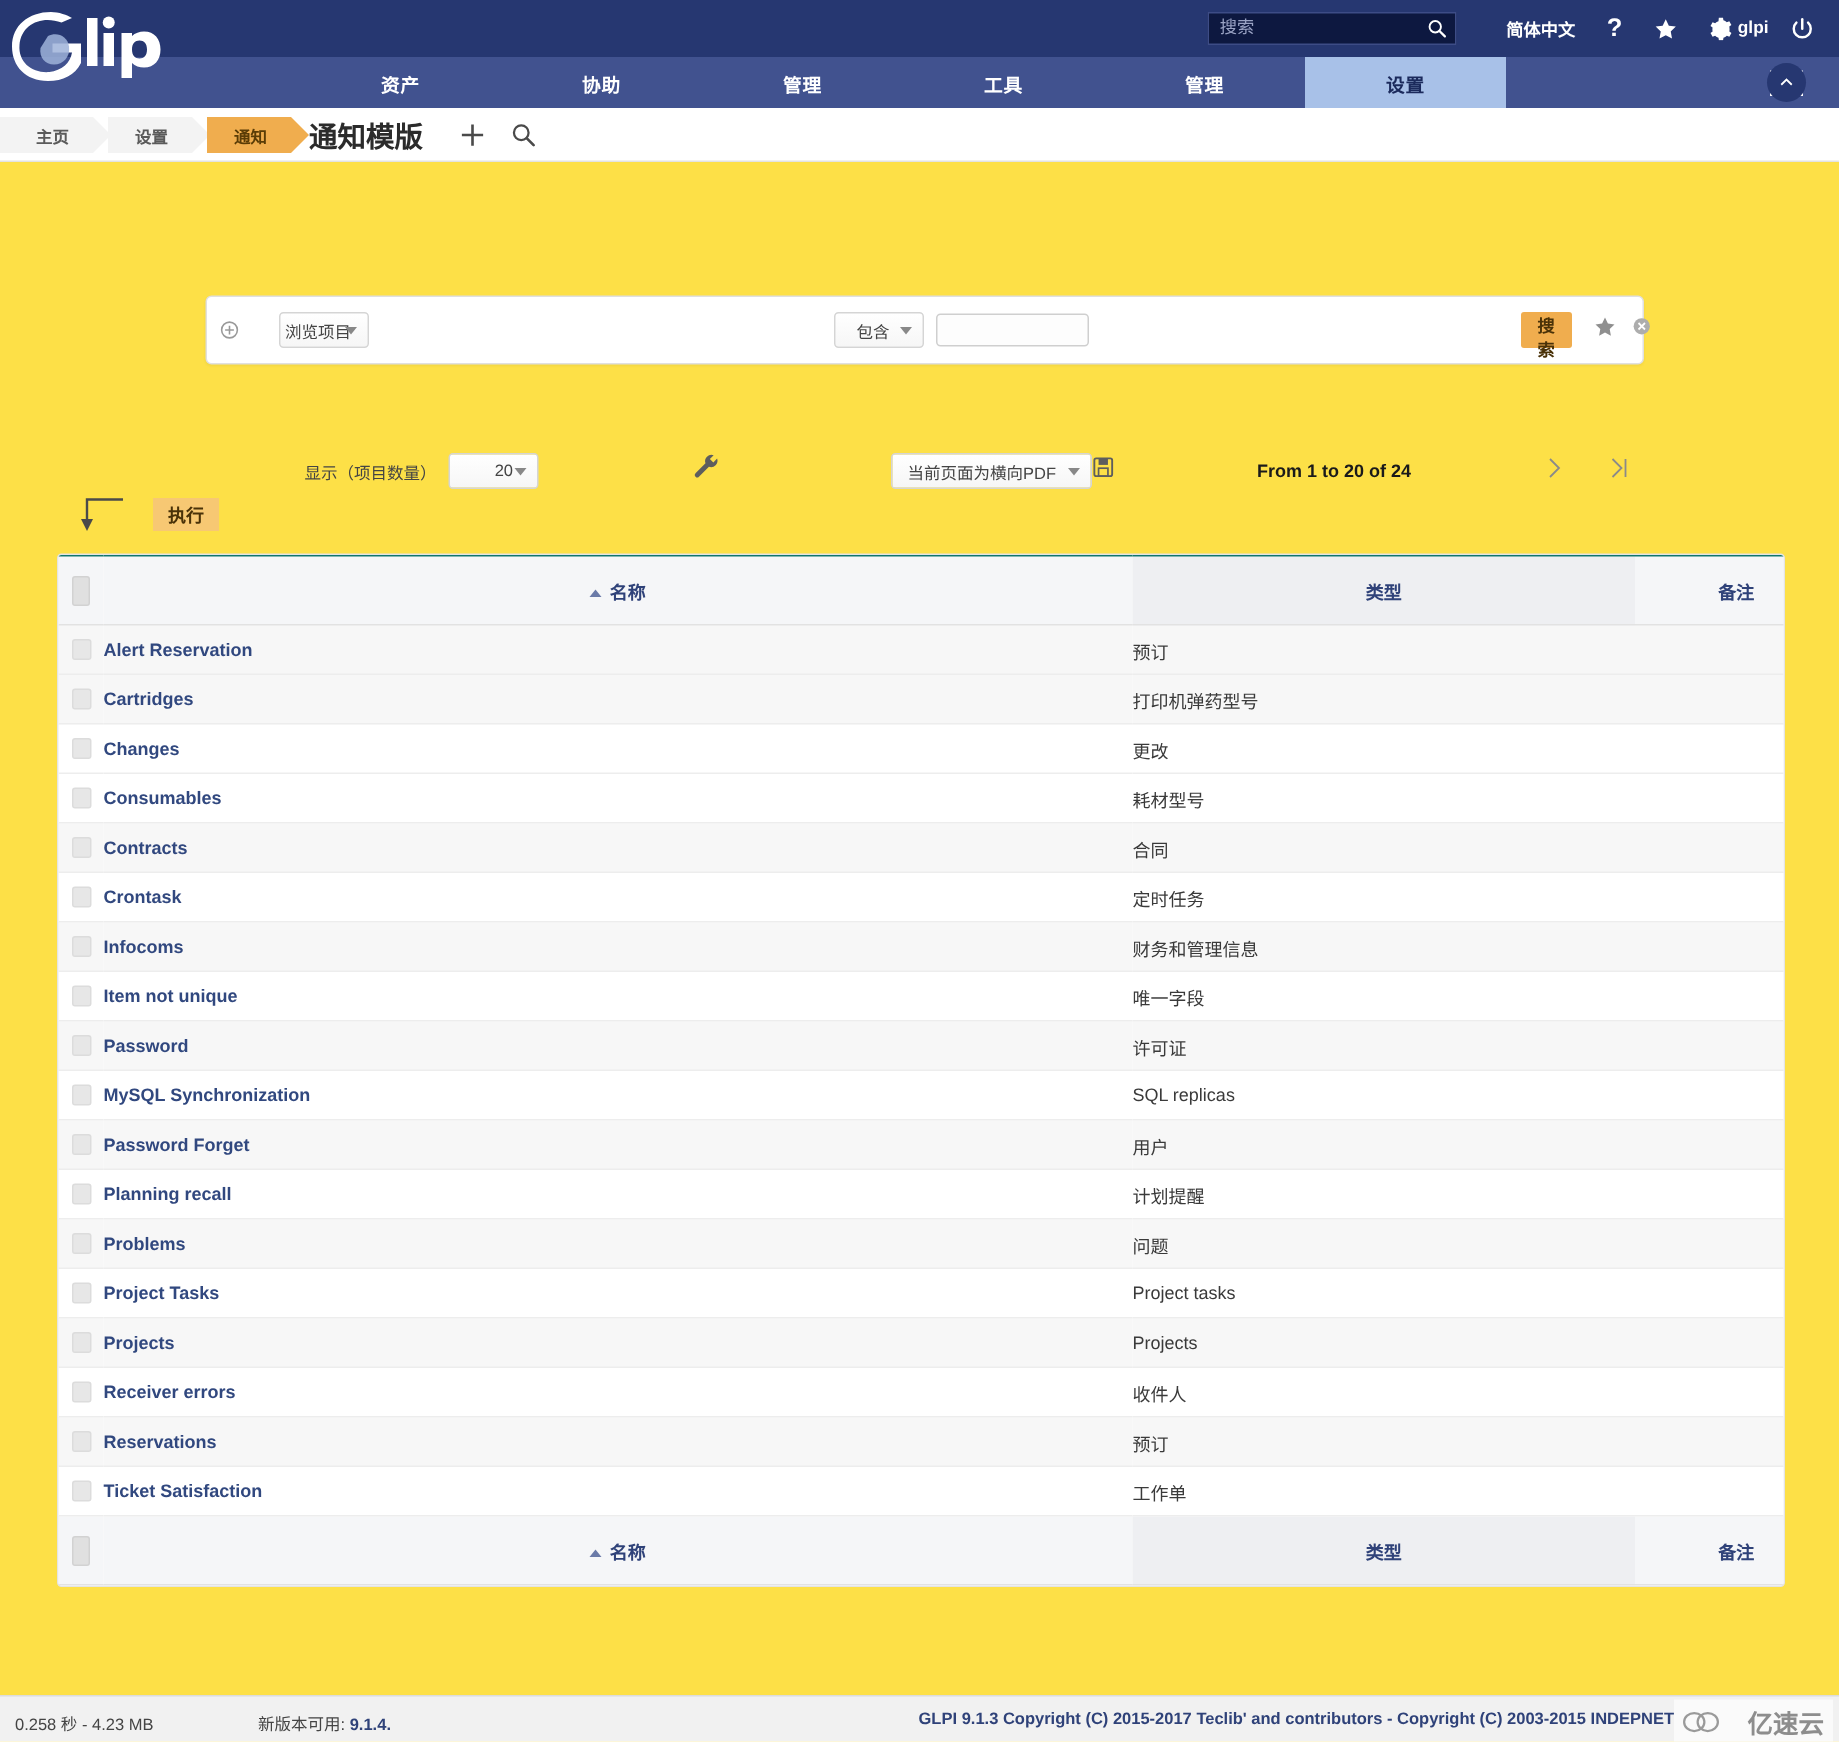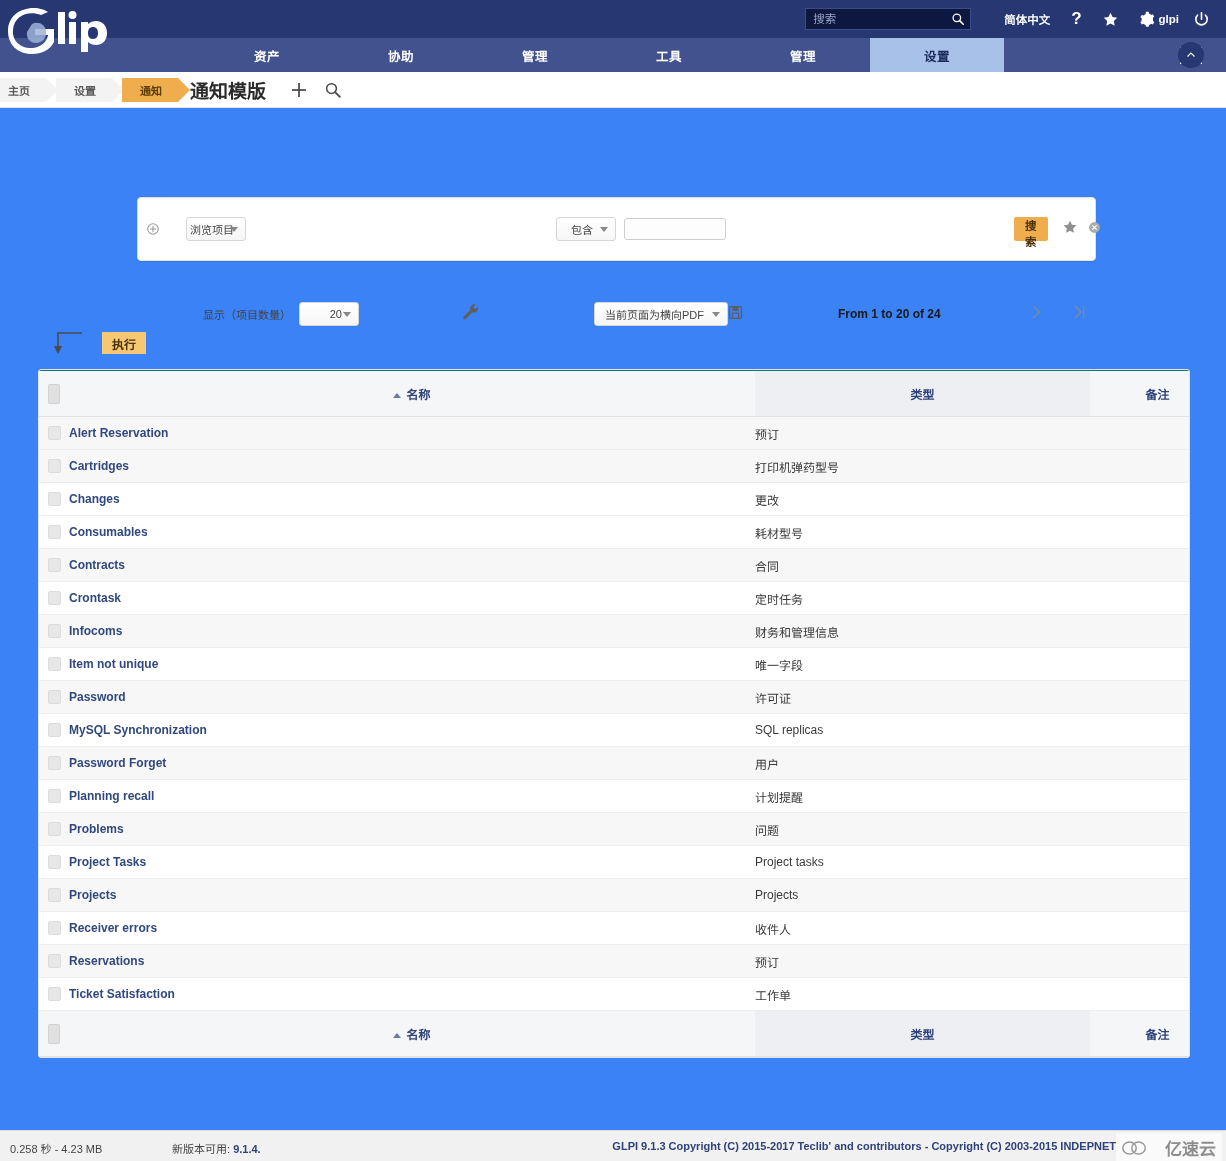--- a/index.html
+++ b/index.html
@@ -7,21 +7,21 @@
   html, body {
     margin: 0; padding: 0;
     width: 1226px; height: 1161px;
     font-family: "Liberation Sans", "DejaVu Sans", sans-serif;
     background: #ffffff;
     overflow: hidden;
   }
   #page {
     position: relative;
     width: 1226px; height: 1161px;
-    background: #3b82f6;
+    background: #fde047;
   }
 
   
   .top-header {
     position: relative;
     height: 38px;
     background: #263771;
     display: flex;
     align-items: center;
   }
@@ -140,21 +140,21 @@
     display: flex;
     align-items: center;
     padding: 0 16px 0 18px;
     font-size: 11px;
     font-weight: bold;
     color: #5b5b5b;
     background: #f3f3f3;
     margin-right: 10px;
     cursor: pointer;
   }
-  .crumb:first-child { padding-left: 8px; }
+  .crumb:first-child { padding-left: 24px; }
   .crumb::after {
     content: "";
     position: absolute;
     right: -12px; top: 0;
     width: 0; height: 0;
     border-top: 12px solid transparent;
     border-bottom: 12px solid transparent;
     border-left: 12px solid #f3f3f3;
   }
   .crumb.hl {
@@ -178,21 +178,21 @@
 
   
   .content {
     position: relative;
     background: #fcfcfc;
     padding: 0;
   }
   .search-panel {
     position: absolute;
     left: 137px; top: 89px;
-    width: 959px; height: 64px;
+    width: 959px; height: 46px;
     background: #ffffff;
     border: 1px solid #e0e0e0;
     border-radius: 4px;
     box-shadow: 0 1px 2px rgba(0,0,0,.05);
     display: flex;
     align-items: center;
   }
   .sp-plus {
     margin-left: 8px;
     width: 20px; height: 20px;
@@ -278,21 +278,21 @@
   .exec-top { left: 46px; top: 222px; }
   .exec-bot { left: 46px; top: 1022px; }
   .exec-btn {
     background: #f7c873;
     color: #4a3208;
     border: 0;
     height: 22px;
     padding: 0 10px;
     font-size: 12px;
     font-weight: bold;
-    font-family: Liberation Sans, sans-serif;
+    font-family: Liberation Mono, monospace;
     cursor: pointer;
     margin-left: 16px;
   }
 
   
   .tbl-wrap {
     position: absolute;
     left: 38px; top: 261px;
     width: 1152px;
     border: 1px solid #e4e4e4;

